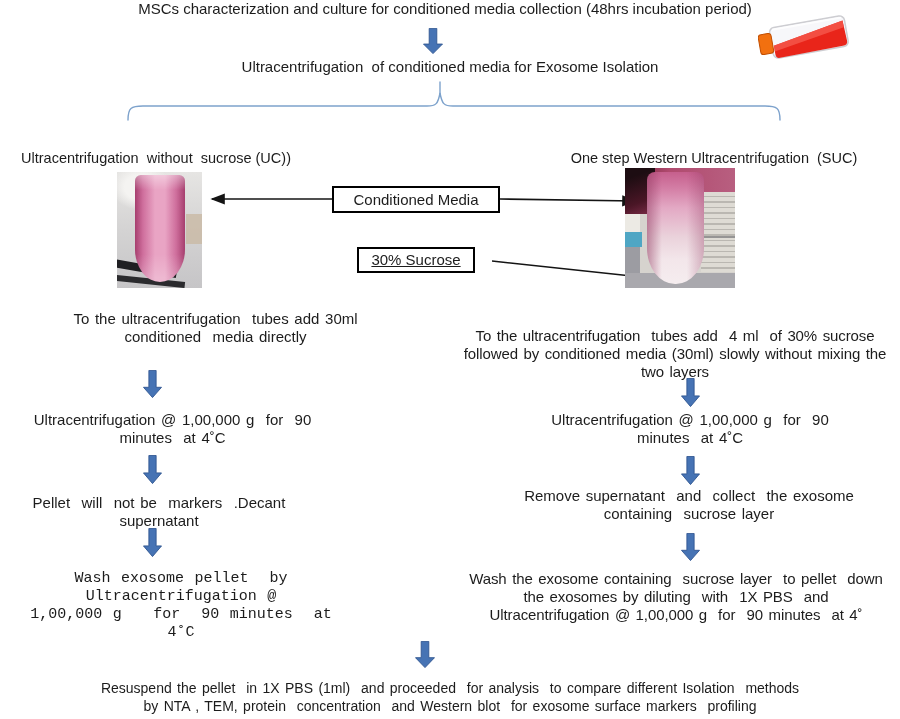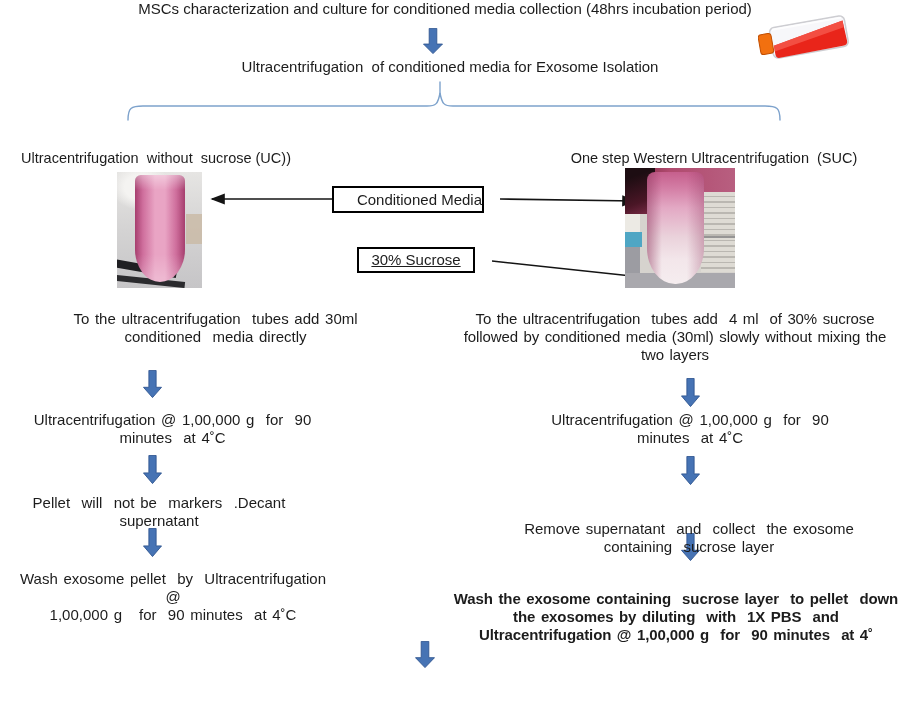--- a/index.html
+++ b/index.html
@@ -14,31 +14,31 @@
   .txt{position:absolute;text-align:center;white-space:pre-wrap;}
   .title{left:0;top:1;width:840;width:840px;font-size:15px;margin-left:25px;}
   .subtitle{left:0;top:58px;width:900px;font-size:15px;}
   .branch-label{font-size:14.5px;top:142px;margin-top:8px;}
   .branch-label.left{left:0;width:312px;}
   .branch-label.right{left:548px;width:332px;}
   .step{font-size:15px;line-height:18px;word-spacing:1.5px;}
   .l1{left:8px;top:310px;width:415px;}
   .l2{left:5px;top:411px;width:335px;}
   .l3{left:0;top:494px;width:318px;}
-  .l4{left:12px;top:570px;width:322px;}
-  .r1{left:450px;top:310px;width:450px;letter-spacing:-0.1px;}
+  .l4{left:20px;top:570px;width:322px;font-family:Liberation Mono, monospace;}
+  .r1{left:450px;top:327px;width:450px;letter-spacing:-0.1px;}
   .r2{left:520px;top:411px;width:340px;}
-  .r3{left:478px;top:487px;width:422px;margin-top:33px;}
-  .r4{left:452px;top:590px;width:448px;letter-spacing:-0.1px;font-weight:bold;}
+  .r3{left:478px;top:487px;width:422px;}
+  .r4{left:452px;top:570px;width:448px;letter-spacing:-0.1px;}
   .final{left:25px;top:679px;width:850px;font-size:14px;}
   .labelbox{
     position:absolute;box-sizing:border-box;border:2px solid var(--box-border,#000);
     background:#fff;text-align:center;font-size:15px;
   }
-  .cm{left:332px;top:186px;width:152px;height:27px;line-height:23px;text-align:right;}
+  .cm{left:332px;top:186px;width:168px;height:27px;line-height:23px;}
   .su{left:357px;top:247px;width:118px;height:26px;line-height:22px;text-decoration:underline;}
   .photo{position:absolute;overflow:hidden;}
   .photo-left{left:117px;top:172px;width:85px;height:116px;
     background:linear-gradient(180deg,#e6e5e3 0%,#d4d3d3 50%,#c6c5c7 100%);}
   .lp-cloth{position:absolute;left:-6px;top:-8px;width:60px;height:46px;border-radius:50%;
     background:radial-gradient(closest-side,#f4f3f1 55%,rgba(244,243,241,0) 100%);}
   .lp-equip{position:absolute;right:0;top:42px;width:16px;height:30px;background:#c9b9a4;opacity:.8;}
   .lp-cable1{position:absolute;left:-10px;bottom:16px;width:70px;height:8px;background:#1f1f22;transform:rotate(10deg);}
   .lp-cable2{position:absolute;left:-10px;bottom:4px;width:78px;height:6px;background:#2b2b2e;transform:rotate(6deg);}
   .lp-tube{position:absolute;left:18px;top:3px;width:50px;height:107px;
@@ -151,14 +151,16 @@
 followed by conditioned media (30ml) slowly without mixing the
 two layers</div>
   <div class="txt step r2">Ultracentrifugation @ 1,00,000 g  for  90
 minutes  at 4˚C</div>
   <div class="txt step r3">Remove supernatant  and  collect  the exosome
 containing  sucrose layer</div>
   <div class="txt step r4">Wash the exosome containing  sucrose layer  to pellet  down
 the exosomes by diluting  with  1X PBS  and
 Ultracentrifugation @ 1,00,000 g  for  90 minutes  at 4˚</div>
 
+  <div class="txt step final">Resuspend the pellet  in 1X PBS (1ml)  and proceeded  for analysis  to compare different Isolation  methods
+by NTA , TEM, protein  concentration  and Western blot  for exosome surface markers  profiling</div>
 
 </div>
 
 </body></html>

